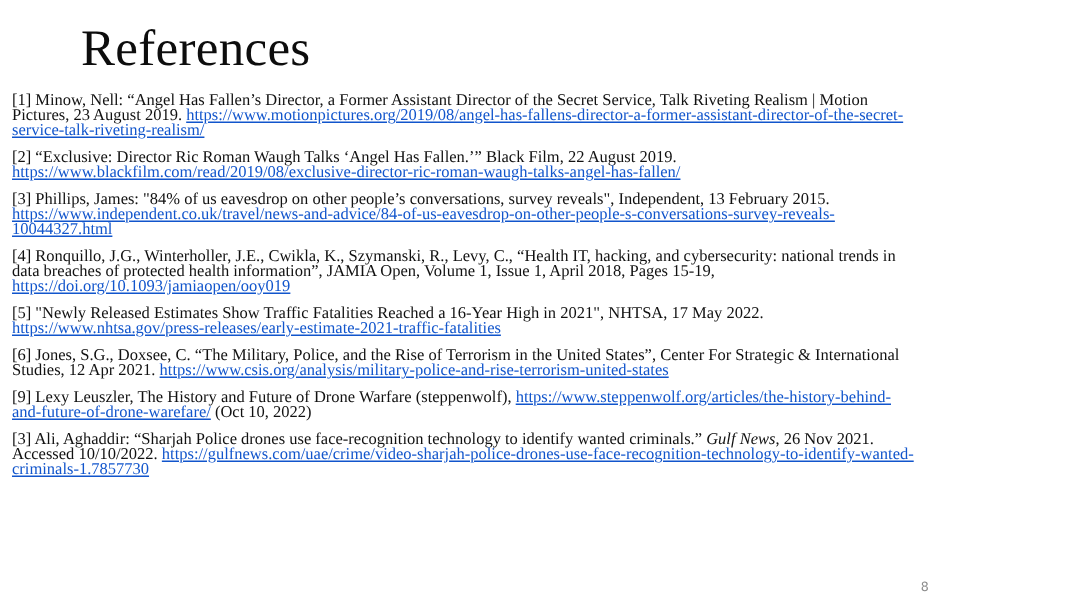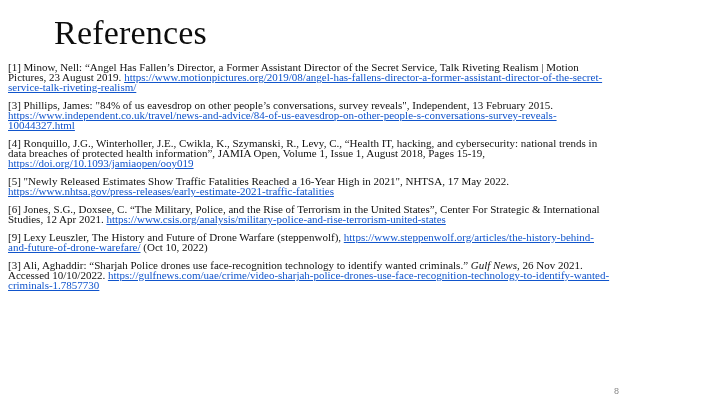--- a/index.html
+++ b/index.html
@@ -56,21 +56,22 @@
     color: #8a8a8a;
   }
 </style>
 </head>
 <body>
 
 <div class="slide">
   <h1 class="slide-title">References</h1>
   <div class="refs">
       <p class="ref"><span>[1] Minow, Nell: “Angel Has Fallen’s Director, a Former Assistant Director of the Secret Service, Talk Riveting Realism | Motion Pictures, 23 August 2019. </span><a href="#">https://www.motionpictures.org/2019/08/angel-has-fallens-director-a-former-assistant-director-of-the-secret-service-talk-riveting-realism/</a></p>
+      <p class="ref"><span>[2] “Exclusive: Director Ric Roman Waugh Talks ‘Angel Has Fallen.’” Black Film, 22 August 2019. </span><a href="#">https://www.blackfilm.com/read/2019/08/exclusive-director-ric-roman-waugh-talks-angel-has-fallen/</a></p>
       <p class="ref"><span>[3] Phillips, James: "84% of us eavesdrop on other people’s conversations, survey reveals", Independent, 13 February 2015. </span><a href="#">https://www.independent.co.uk/travel/news-and-advice/84-of-us-eavesdrop-on-other-people-s-conversations-survey-reveals-10044327.html</a></p>
-      <p class="ref"><span>[4] Ronquillo, J.G., Winterholler, J.E., Cwikla, K., Szymanski, R., Levy, C., “Health IT, hacking, and cybersecurity: national trends in data breaches of protected health information”, JAMIA Open, Volume 1, Issue 1, August 2018, Pages 15-19, </span><a href="#">https://doi.org/10.1093/jamiaopen/ooy019</a></p>
+      <p class="ref"><span>[4] Ronquillo, J.G., Winterholler, J.E., Cwikla, K., Szymanski, R., Levy, C., “Health IT, hacking, and cybersecurity: national trends in data breaches of protected health information”, JAMIA Open, Volume 1, Issue 1, April 2018, Pages 15-19, </span><a href="#">https://doi.org/10.1093/jamiaopen/ooy019</a></p>
       <p class="ref"><span>[5] "Newly Released Estimates Show Traffic Fatalities Reached a 16-Year High in 2021", NHTSA, 17 May 2022. </span><a href="#">https://www.nhtsa.gov/press-releases/early-estimate-2021-traffic-fatalities</a></p>
       <p class="ref"><span>[6] Jones, S.G., Doxsee, C. “The Military, Police, and the Rise of Terrorism in the United States”, Center For Strategic &amp; International Studies, 12 Apr 2021. </span><a href="#">https://www.csis.org/analysis/military-police-and-rise-terrorism-united-states</a></p>
       <p class="ref"><span>[9] Lexy Leuszler, The History and Future of Drone Warfare (steppenwolf), </span><a href="#">https://www.steppenwolf.org/articles/the-history-behind-and-future-of-drone-warefare/</a><span> (Oct 10, 2022)</span></p>
       <p class="ref"><span>[3] Ali, Aghaddir: “Sharjah Police drones use face-recognition technology to identify wanted criminals.” </span><span class="it">Gulf News</span><span>, 26 Nov 2021. Accessed 10/10/2022. </span><a href="#">https://gulfnews.com/uae/crime/video-sharjah-police-drones-use-face-recognition-technology-to-identify-wanted-criminals-1.7857730</a></p>
     </div>
   <div class="page-number">8</div>
 </div>
 
 </body></html>

